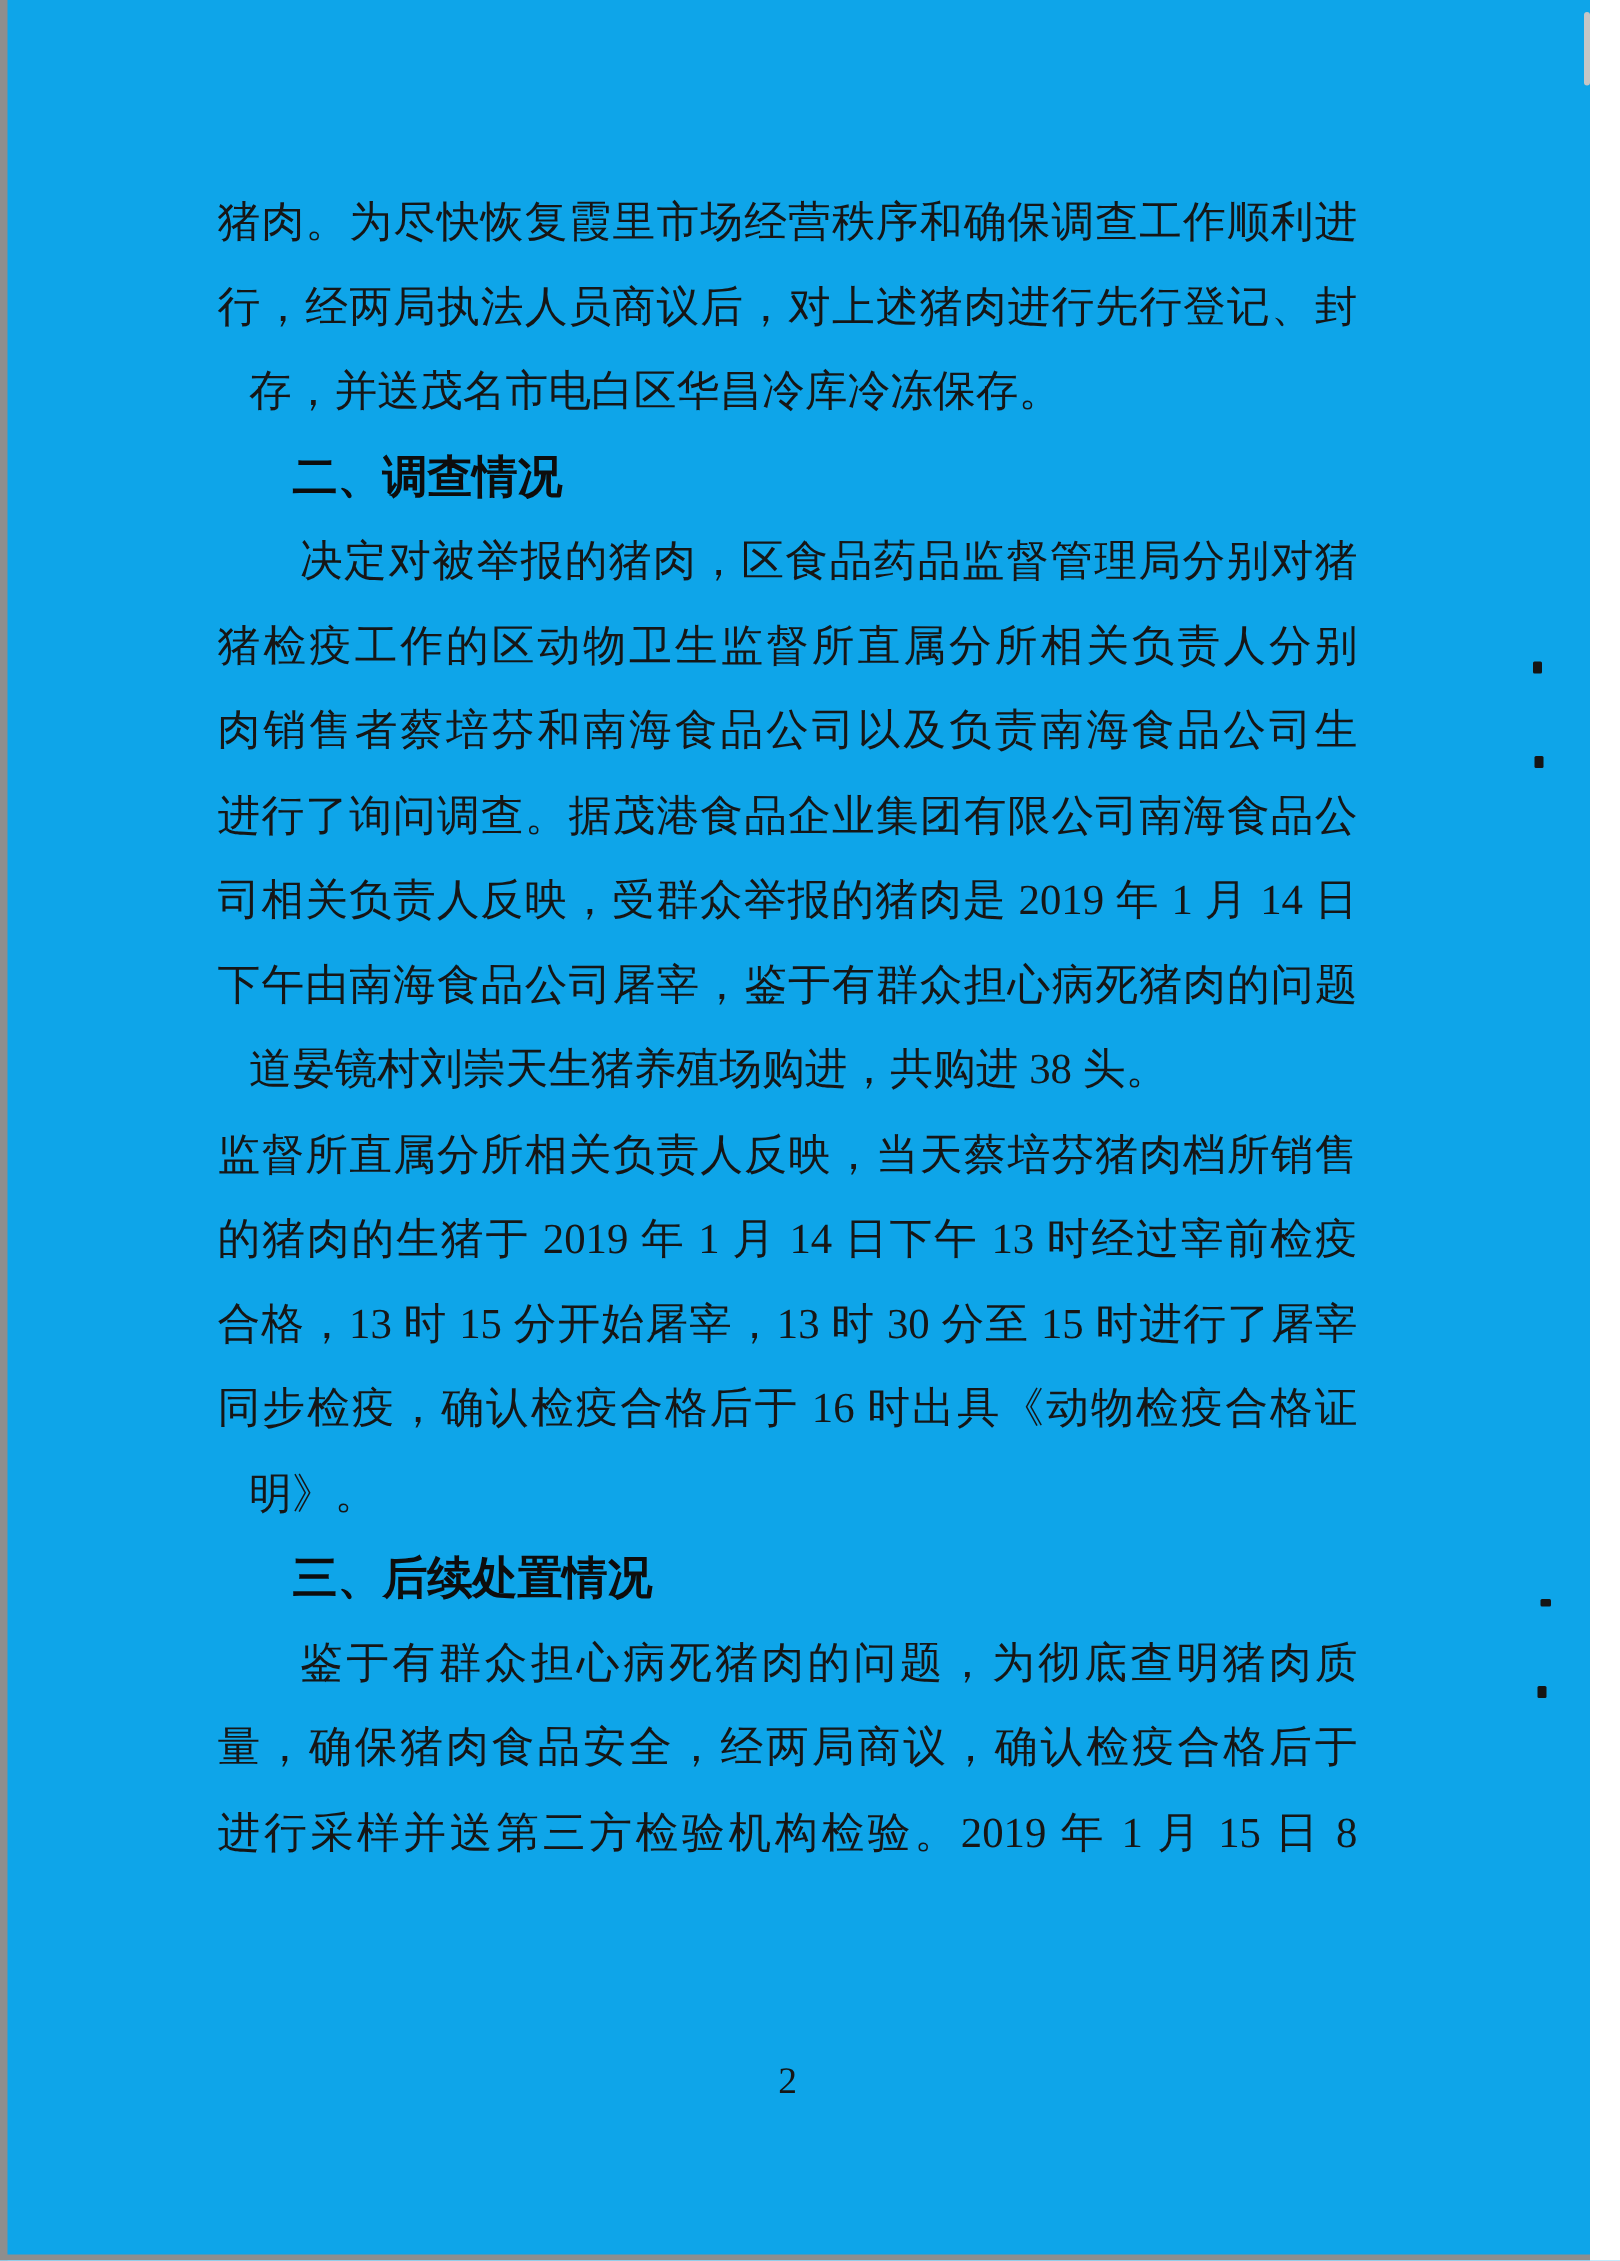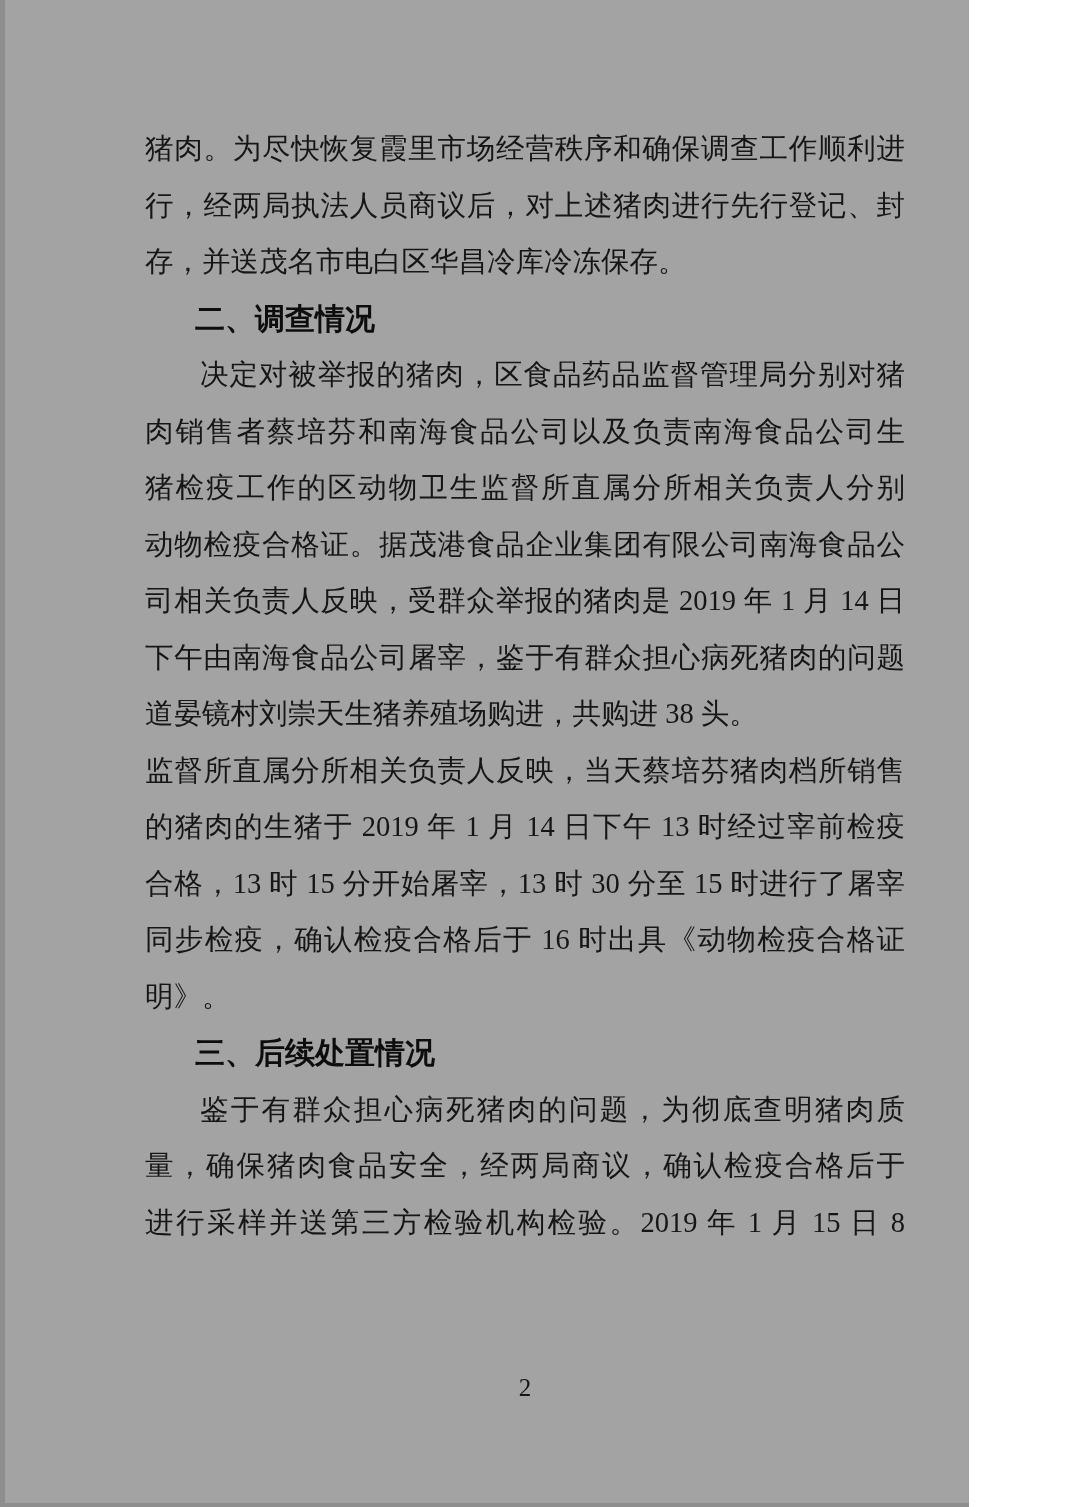--- a/index.html
+++ b/index.html
@@ -1,34 +1,34 @@
 <!DOCTYPE html>
 <html><head>
 <meta charset="utf-8">
 <style>
   html,body{margin:0;padding:0;background:#ffffff;}
-  .screen{position:relative;width:969px;height:1507px;background:#a3a3a3;overflow:hidden;}
+  .screen{position:relative;width:1060px;height:1507px;background:#0ea5e9;overflow:hidden;}
   .edge-left{position:absolute;left:0;top:0;width:5px;height:1507px;background:#8e8e8e;}
   .edge-right{position:absolute;left:1073px;top:0;width:7px;height:1507px;background:#8e8e8e;}
   .edge-bottom{position:absolute;left:0;top:1503px;width:1080px;height:4px;background:#8e8e8e;}
   .scroll-thumb{position:absolute;left:1056px;top:8px;width:4px;height:49px;background:#c6c6c6;border-radius:2px;}
   .speck{position:absolute;width:6px;height:8px;background:#151515;border-radius:1px;}
   .speck.s1{left:1022px;top:441px;}
   .speck.s2{left:1023px;top:504px;}
   .speck.s3{left:1027px;top:1066px;width:7px;height:5px;}
   .speck.s4{left:1025px;top:1124px;}
   .content{position:absolute;left:145px;top:121px;width:760px;}
   .ln{
     height:56.5px;line-height:56.5px;
     font-family:"Liberation Serif","DejaVu Serif",serif;
     font-size:28.5px;color:#161616;
     text-align:justify;text-align-last:justify;
     overflow:hidden;white-space:normal;
   }
-  .ln.l-end{text-align-last:left;}
+  .ln.l-end{text-align-last:left;margin-left:21px;}
   .ln.l-ind{padding-left:55px;}
   .ln.l-head{
     font-family:"Liberation Sans","DejaVu Sans",sans-serif;
     font-weight:700;font-size:30px;color:#0d0d0d;
     text-align:right;text-align-last:left;padding-left:50px;
   }
   .page-number{
     position:absolute;left:145px;top:1374px;width:760px;
     text-align:center;font-family:"Liberation Serif","DejaVu Serif",serif;
     font-size:25px;color:#161616;
@@ -48,23 +48,23 @@
   <div class="speck s2"></div>
   <div class="speck s3"></div>
   <div class="speck s4"></div>
 
   <div class="content">
     <div class="ln">猪肉。为尽快恢复霞里市场经营秩序和确保调查工作顺利进</div>
     <div class="ln">行，经两局执法人员商议后，对上述猪肉进行先行登记、封</div>
     <div class="ln l-end">存，并送茂名市电白区华昌冷库冷冻保存。</div>
     <div class="ln l-head">二、调查情况</div>
     <div class="ln l-ind">决定对被举报的猪肉，区食品药品监督管理局分别对猪</div>
+    <div class="ln">猪检疫工作的区动物卫生监督所直属分所相关负责人分别</div>
     <div class="ln">肉销售者蔡培芬和南海食品公司以及负责南海食品公司生</div>
-    <div class="ln">猪检疫工作的区动物卫生监督所直属分所相关负责人分别</div>
-    <div class="ln">动物检疫合格证。据茂港食品企业集团有限公司南海食品公</div>
+    <div class="ln">进行了询问调查。据茂港食品企业集团有限公司南海食品公</div>
     <div class="ln">司相关负责人反映，受群众举报的猪肉是 2019 年 1 月 14 日</div>
     <div class="ln">下午由南海食品公司屠宰，鉴于有群众担心病死猪肉的问题</div>
     <div class="ln l-end">道晏镜村刘崇天生猪养殖场购进，共购进 38 头。</div>
     <div class="ln">监督所直属分所相关负责人反映，当天蔡培芬猪肉档所销售</div>
     <div class="ln">的猪肉的生猪于 2019 年 1 月 14 日下午 13 时经过宰前检疫</div>
     <div class="ln">合格，13 时 15 分开始屠宰，13 时 30 分至 15 时进行了屠宰</div>
     <div class="ln">同步检疫，确认检疫合格后于 16 时出具《动物检疫合格证</div>
     <div class="ln l-end">明》。</div>
     <div class="ln l-head">三、后续处置情况</div>
     <div class="ln l-ind">鉴于有群众担心病死猪肉的问题，为彻底查明猪肉质</div>

